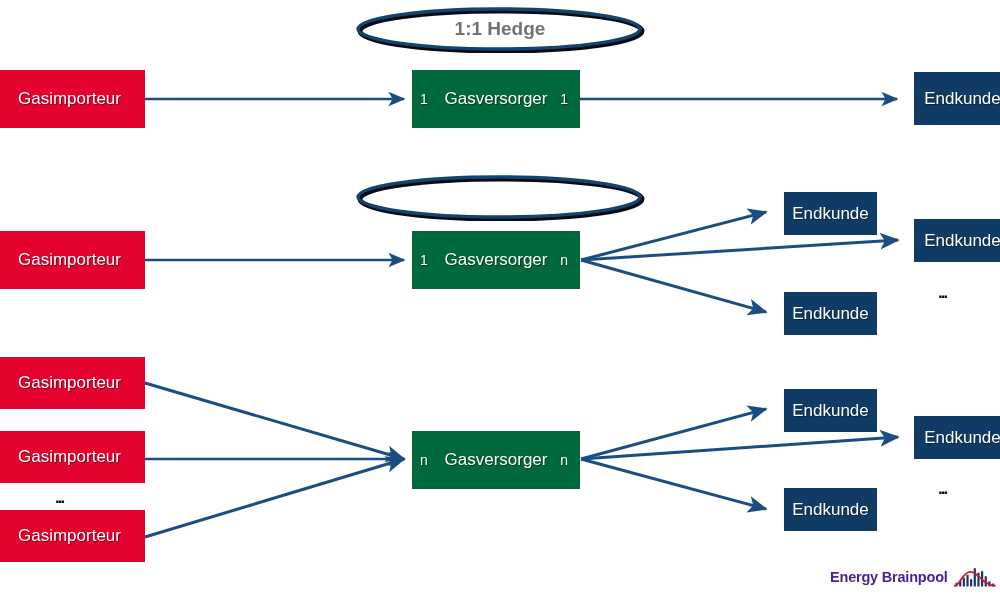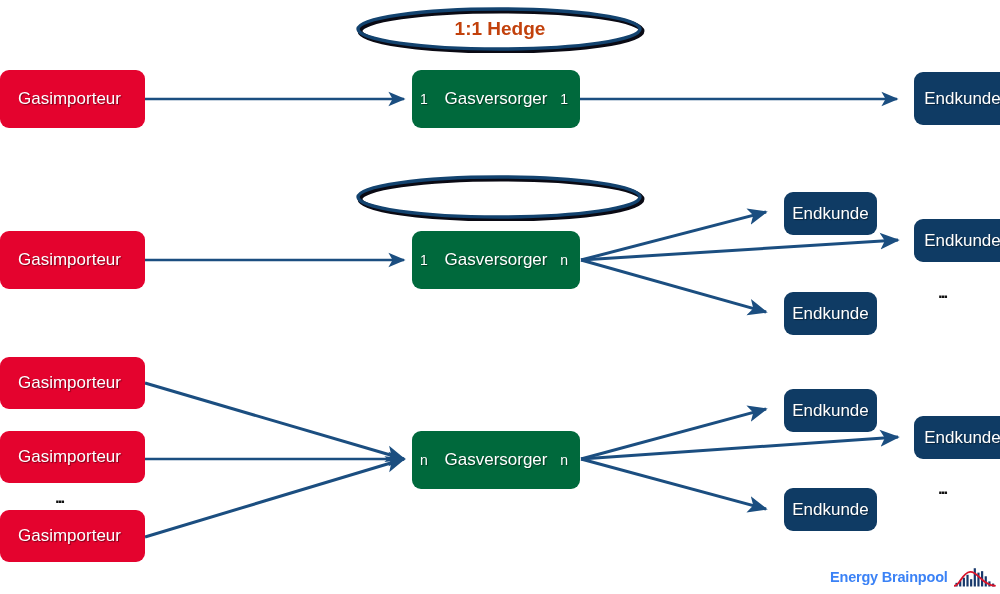--- a/index.html
+++ b/index.html
@@ -19,21 +19,20 @@
   }
   .box {
     position: absolute;
     display: flex;
     align-items: center;
     box-sizing: border-box;
     color: #ffffff;
     font-size: 17px;
     z-index: 5;
     text-shadow: 1px 1px 1px rgba(0,0,0,0.45);
-    border-radius: 9px;
   }
   .box-red {
     background: #E4032E;
     justify-content: flex-start;
     padding-left: 18px;
   }
   .box-green {
     background: #00693C;
     justify-content: center;
   }
@@ -60,21 +59,21 @@
     pointer-events: none;
   }
   .ell-txt {
     position: absolute;
     width: 100%;
     text-align: center;
     top: 50%;
     transform: translateY(-50%);
     font-size: 19px;
     font-weight: bold;
-    color: #c2410c;
+    color: #737373;
     letter-spacing: 0px;
     text-shadow: 1px 1px 0px rgba(255,255,255,0.9);
     white-space: nowrap;
   }
   .dots {
     position: absolute;
     font-size: 17px;
     font-weight: bold;
     color: #111111;
     letter-spacing: -2px;
@@ -96,21 +95,21 @@
     width: 168px;
     height: 30px;
     background: #ffffff;
     display: flex;
     align-items: center;
     z-index: 9;
   }
   .logo-text {
     font-size: 14.5px;
     font-weight: bold;
-    color: #3b82f6;
+    color: #4c1d95;
     letter-spacing: -0.2px;
     white-space: nowrap;
     padding-left: 2px;
   }
   .logo-mark {
     margin-left: 6px;
     width: 58px;
     height: 28px;
   }
 </style>

